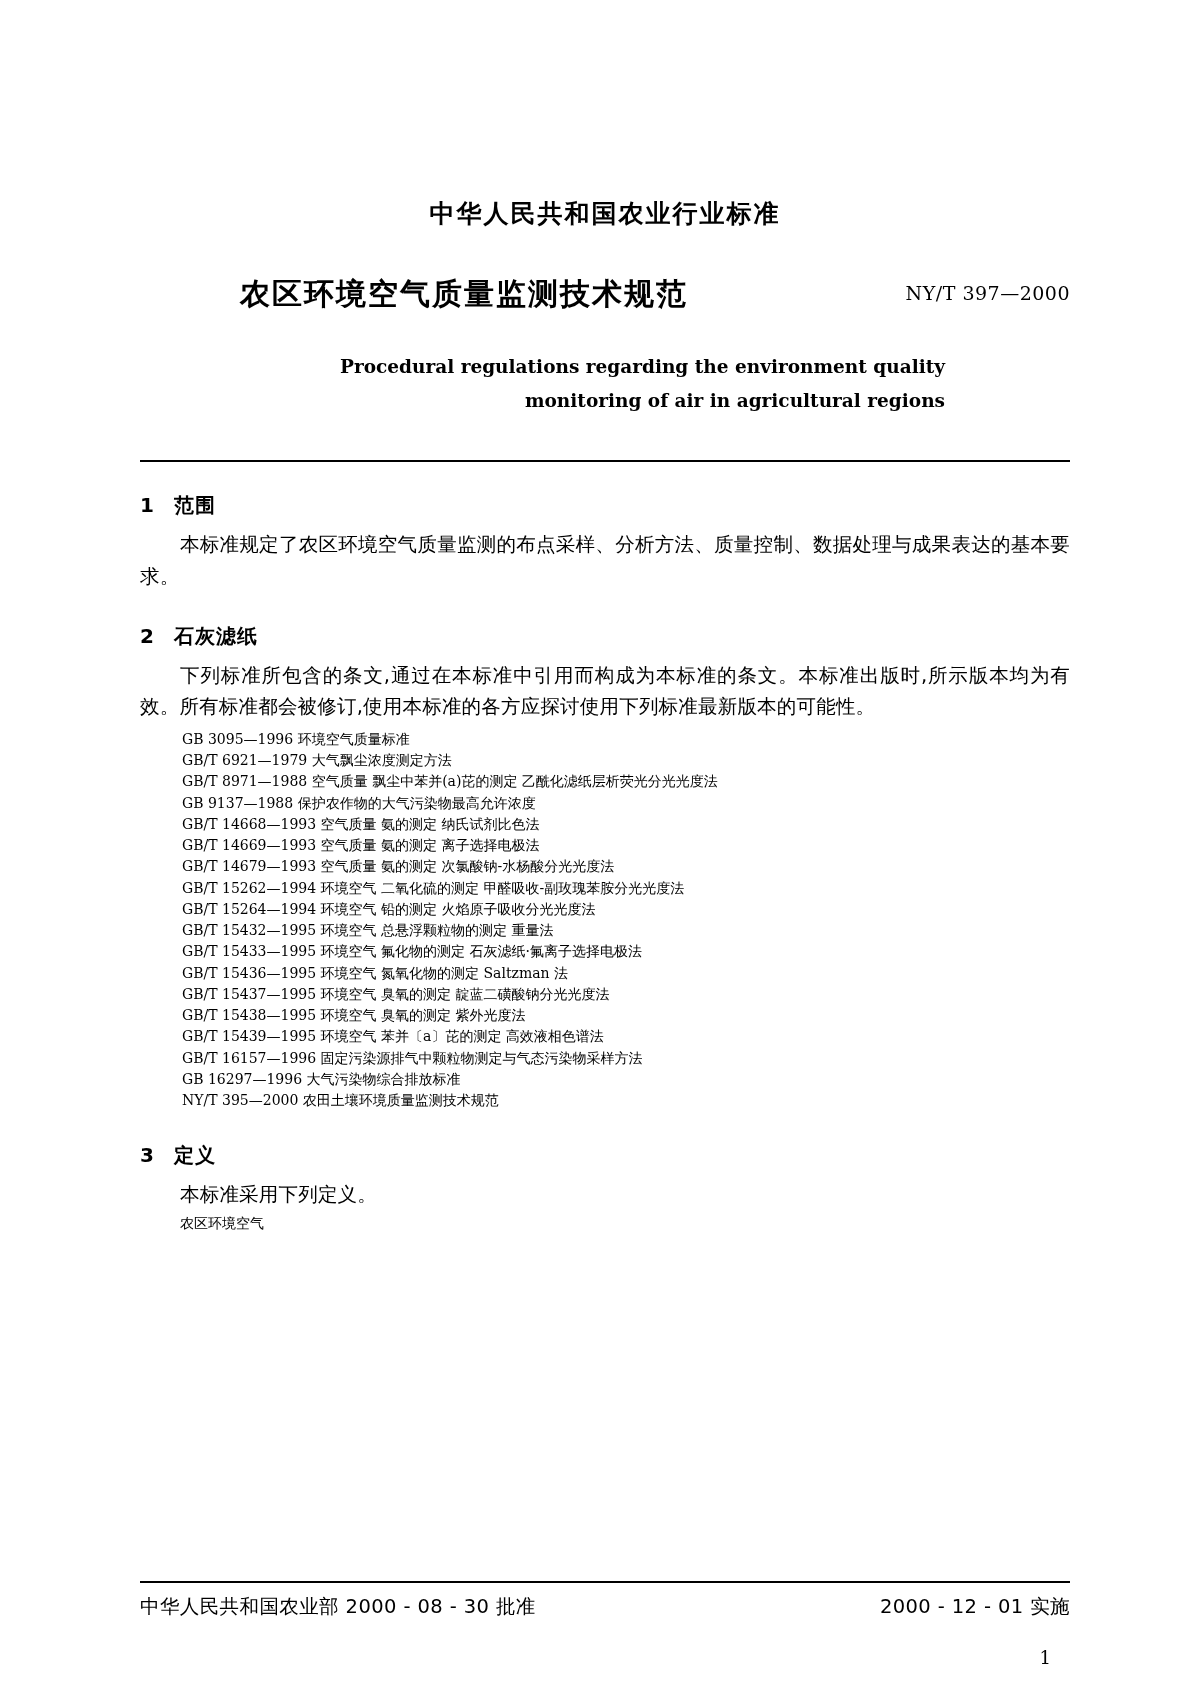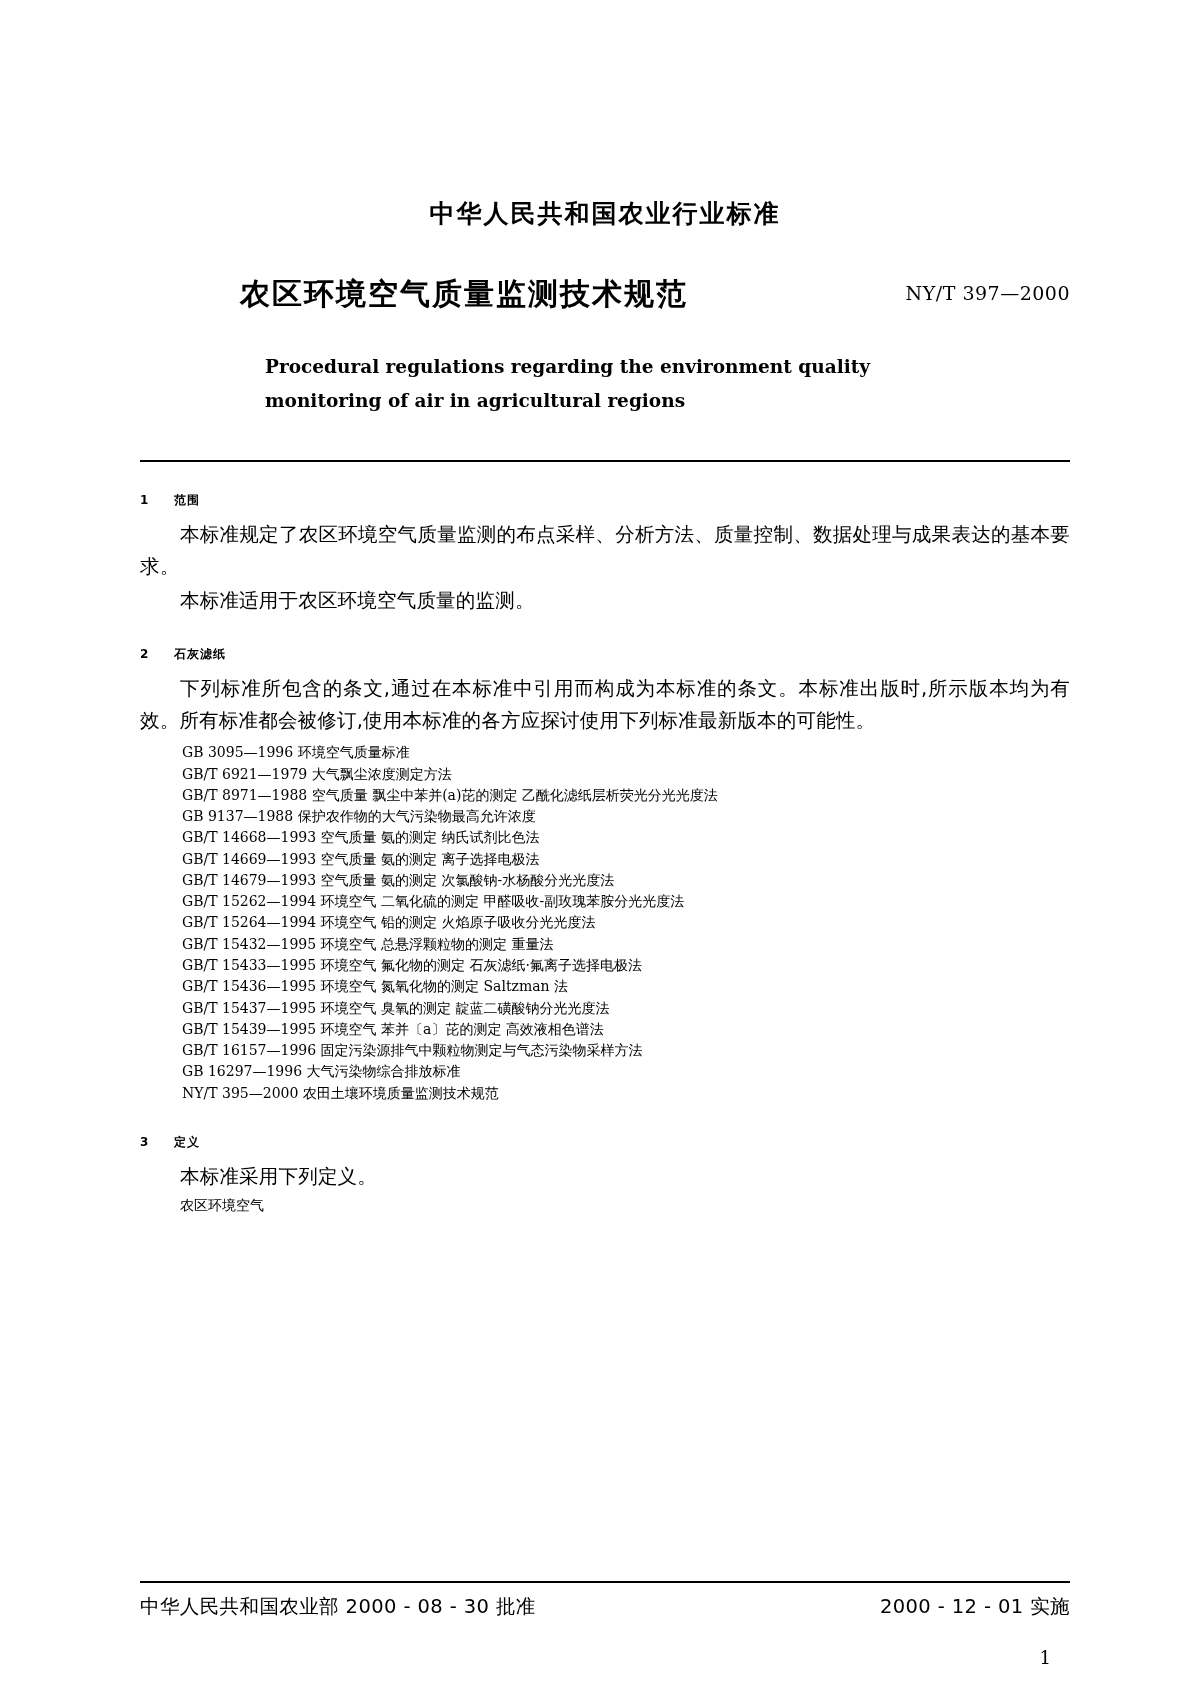--- a/index.html
+++ b/index.html
@@ -53,41 +53,41 @@
   }
   .doc-code {
     position: absolute;
     right: 0;
     top: 8px;
     font-size: 19px;
     font-family: "DejaVu Serif", "Liberation Serif", serif;
     letter-spacing: 0.5px;
   }
   .doc-title-en {
-    text-align: left;
+    text-align: right;
     font-family: "DejaVu Serif", "Liberation Serif", serif;
     font-size: 18.5px;
     font-weight: bold;
     line-height: 1.85;
     margin: 0 auto 0 auto;
     width: 680px;
   }
   .rule {
     border: none;
     border-top: 2.4px solid #000;
     margin: 42px 0 0 0;
     height: 0;
   }
 
   
   .section {
     margin-top: 30px;
   }
   .section-head {
-    font-size: 12px;
+    font-size: 20px;
     font-weight: bold;
     letter-spacing: 1px;
     margin-bottom: 10px;
   }
   .section-head .num {
     display: inline-block;
     width: 34px;
   }
   p.para {
     font-size: 19.5px;
@@ -173,21 +173,20 @@
       <div>monitoring of air in agricultural regions</div>
     </div>
 
     <hr class="rule">
 
     <div class="section">
       <div class="section-head">
         <span class="num">1</span><span>范围</span>
       </div>
       <p class="para">本标准规定了农区环境空气质量监测的布点采样、分析方法、质量控制、数据处理与成果表达的基本要求。</p>
-      <p class="para">本标准适用于农区环境空气质量的监测。</p>
     </div>
 
     <div class="section">
       <div class="section-head">
         <span class="num">2</span><span>石灰滤纸</span>
       </div>
       <p class="para">下列标准所包含的条文,通过在本标准中引用而构成为本标准的条文。本标准出版时,所示版本均为有效。所有标准都会被修订,使用本标准的各方应探讨使用下列标准最新版本的可能性。</p>
 
       <ul class="ref-list">
         <li>GB 3095—1996   环境空气质量标准</li>
@@ -196,20 +195,21 @@
         <li>GB 9137—1988   保护农作物的大气污染物最高允许浓度</li>
         <li>GB/T 14668—1993   空气质量   氨的测定   纳氏试剂比色法</li>
         <li>GB/T 14669—1993   空气质量   氨的测定   离子选择电极法</li>
         <li>GB/T 14679—1993   空气质量   氨的测定   次氯酸钠-水杨酸分光光度法</li>
         <li>GB/T 15262—1994   环境空气   二氧化硫的测定   甲醛吸收-副玫瑰苯胺分光光度法</li>
         <li>GB/T 15264—1994   环境空气   铅的测定   火焰原子吸收分光光度法</li>
         <li>GB/T 15432—1995   环境空气   总悬浮颗粒物的测定   重量法</li>
         <li>GB/T 15433—1995   环境空气   氟化物的测定   石灰滤纸·氟离子选择电极法</li>
         <li>GB/T 15436—1995   环境空气   氮氧化物的测定 Saltzman 法</li>
         <li>GB/T 15437—1995   环境空气   臭氧的测定   靛蓝二磺酸钠分光光度法</li>
+        <li>GB/T 15438—1995   环境空气   臭氧的测定   紫外光度法</li>
         <li>GB/T 15439—1995   环境空气   苯并〔a〕芘的测定   高效液相色谱法</li>
         <li>GB/T 16157—1996   固定污染源排气中颗粒物测定与气态污染物采样方法</li>
         <li>GB 16297—1996   大气污染物综合排放标准</li>
         <li>NY/T 395—2000   农田土壤环境质量监测技术规范</li>
       </ul>
     </div>
 
     <div class="section">
       <div class="section-head">
         <span class="num">3</span><span>定义</span>

